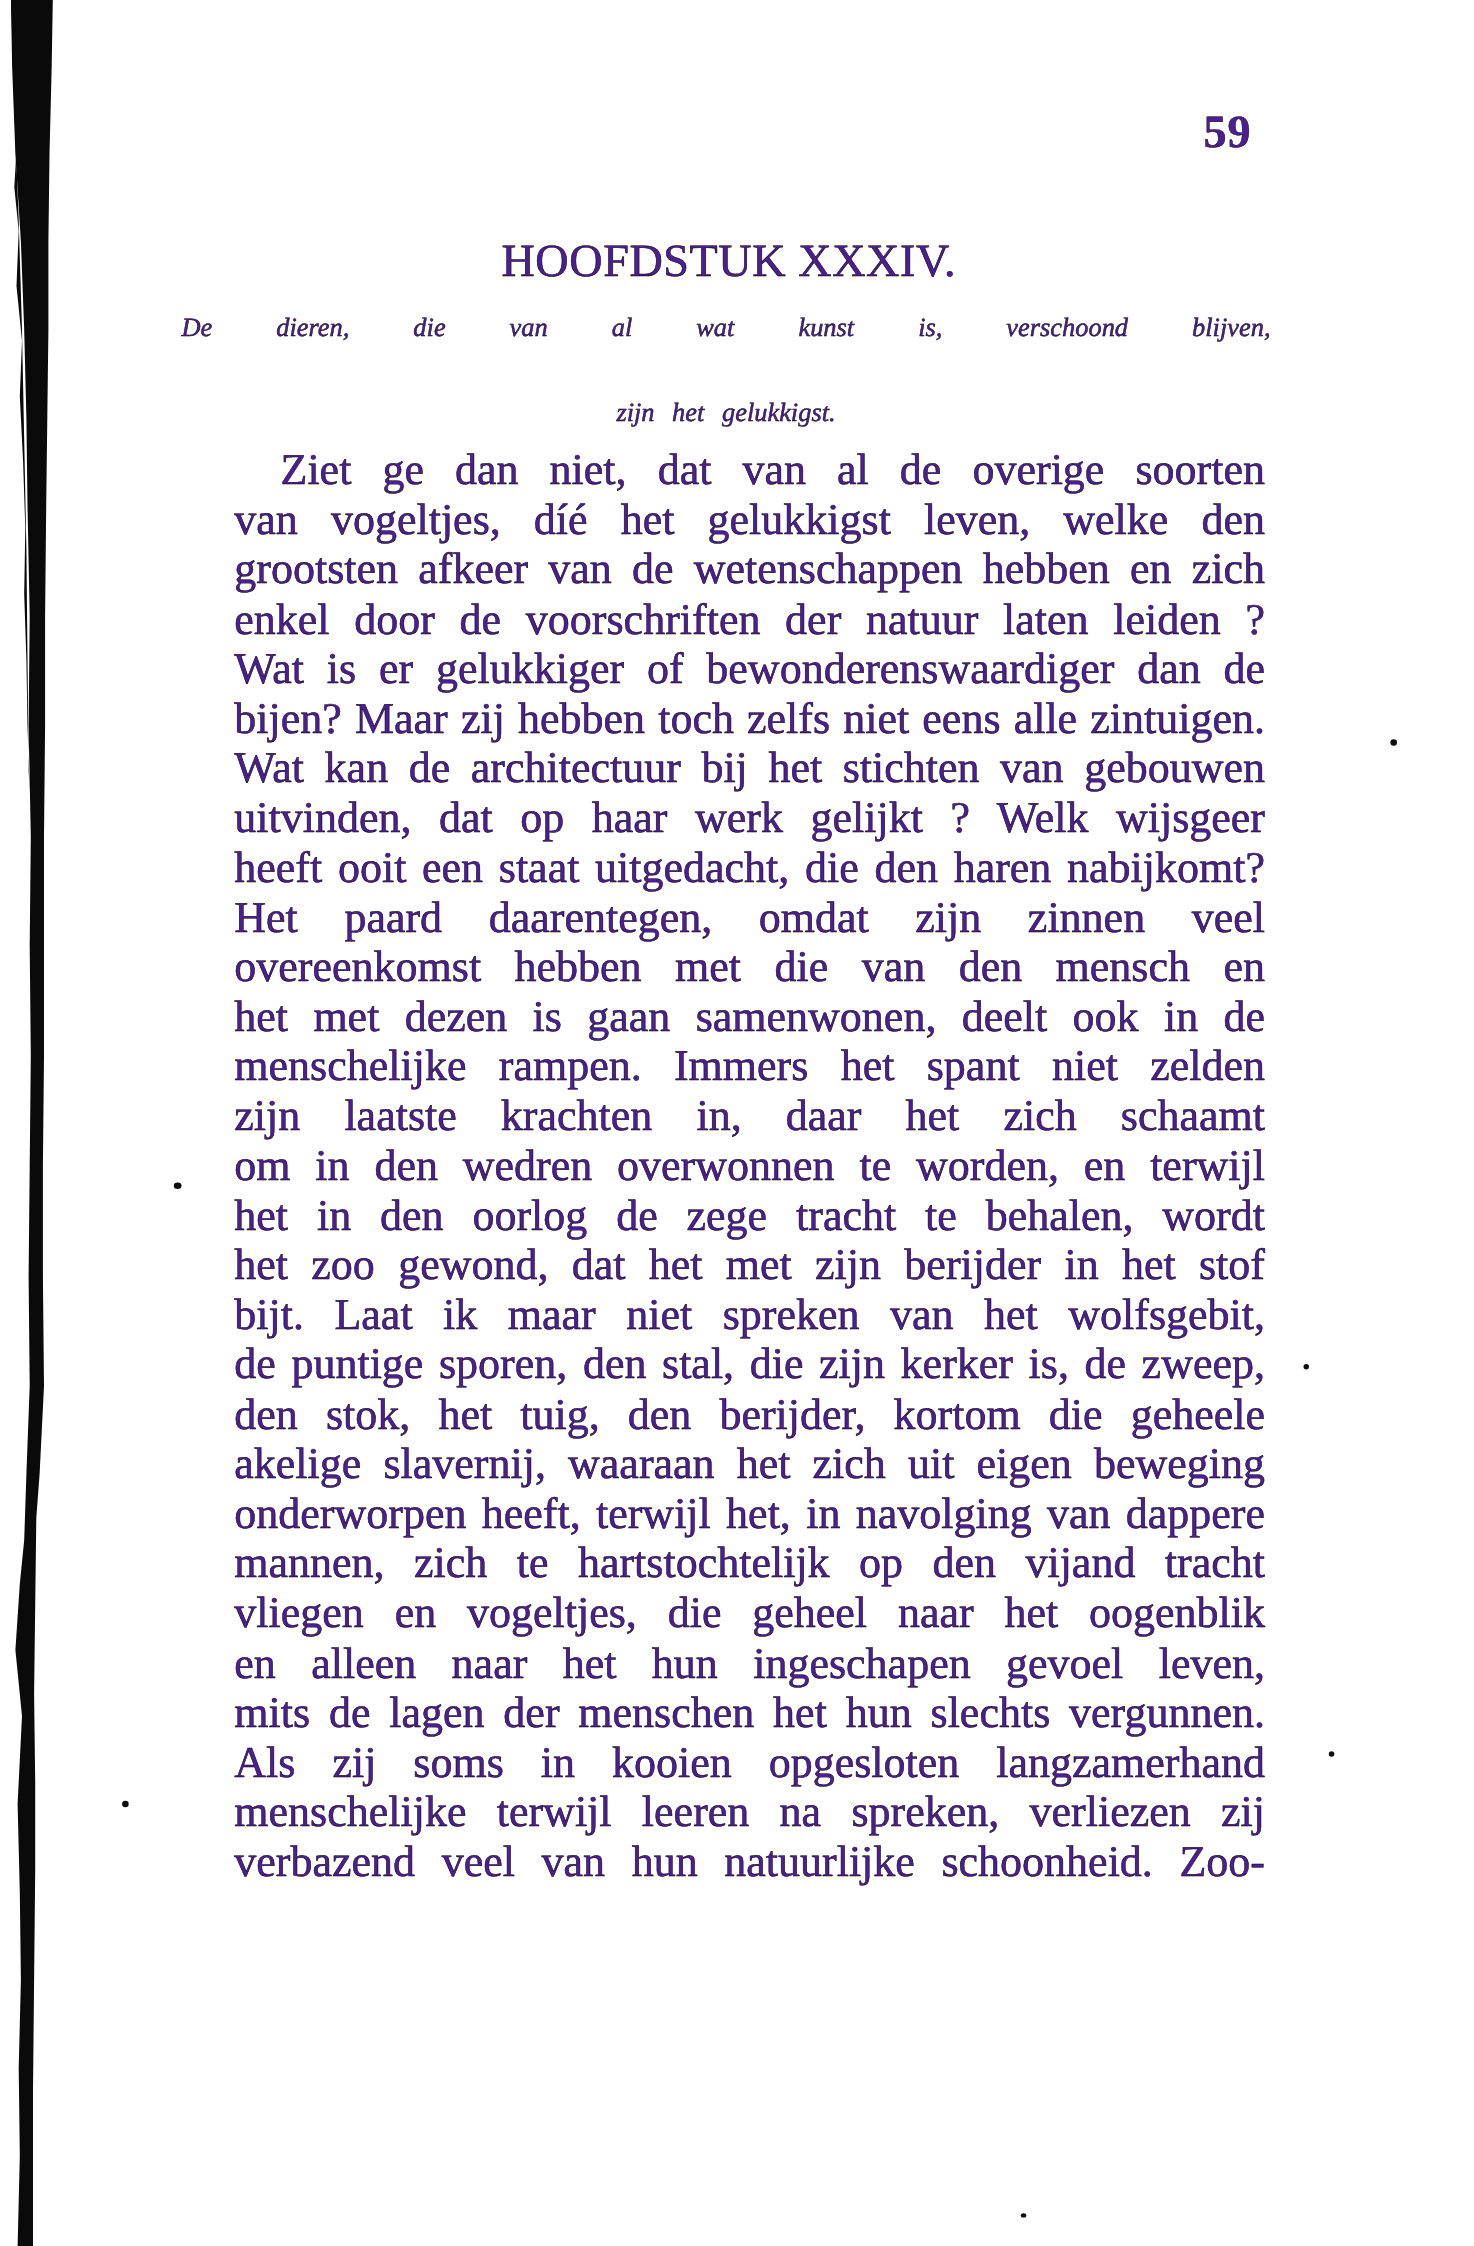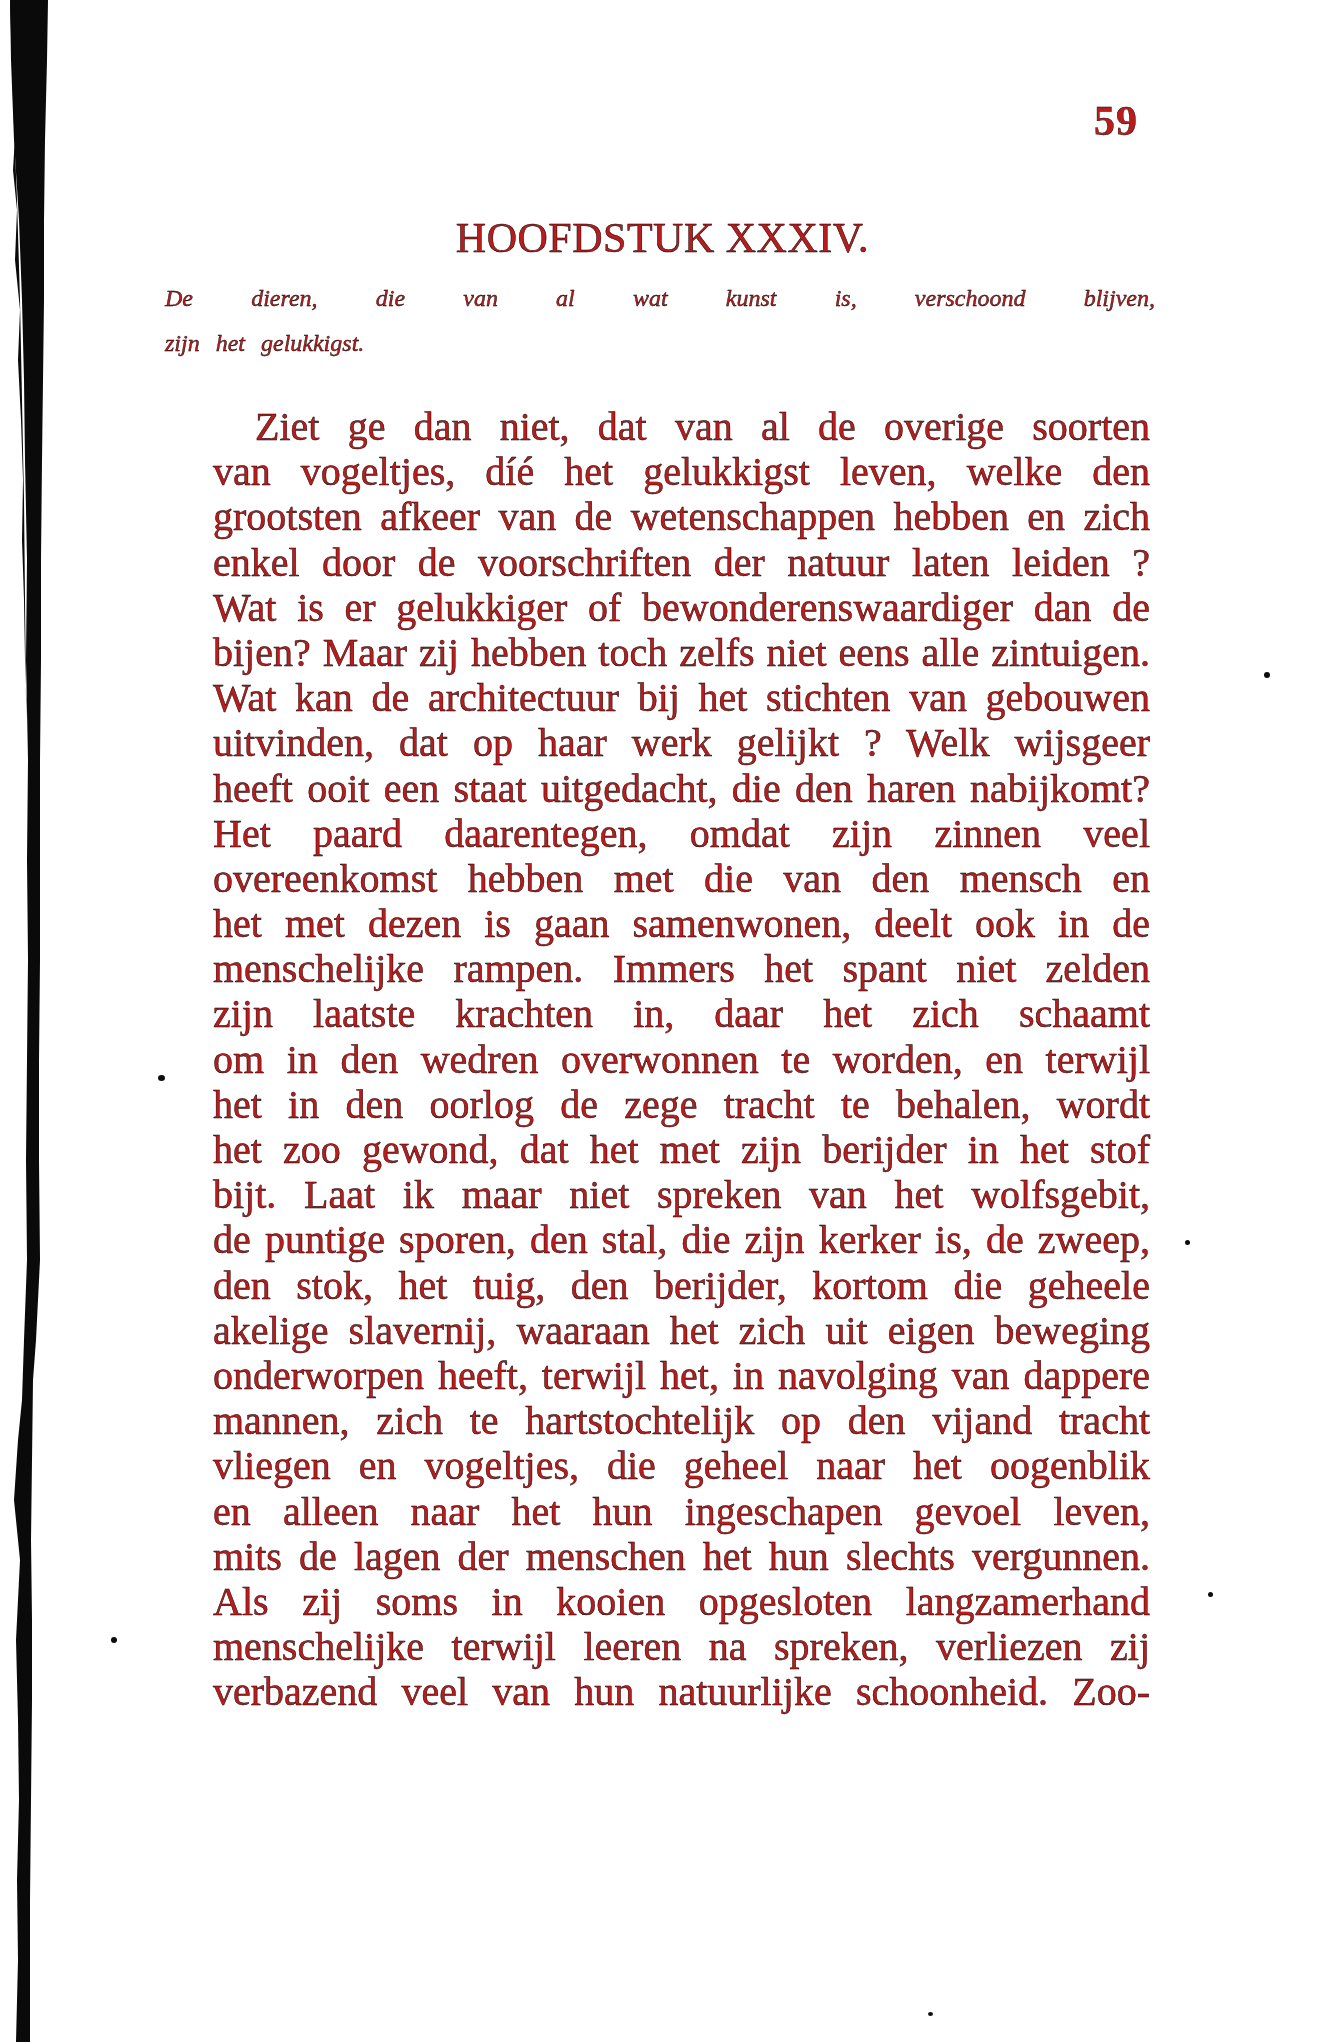--- a/index.html
+++ b/index.html
@@ -3,21 +3,21 @@
 <meta charset="utf-8">
 <style>
   html, body { margin: 0; padding: 0; background: #e8e8e8; }
   .page {
     position: relative;
     width: 1340px;
     height: 2042px;
     background: #ffffff;
     overflow: hidden;
     font-family: "Liberation Serif", "DejaVu Serif", serif;
-    color: #b91c1c;
+    color: #4c1d95;
   }
   .gutter {
     position: absolute;
     left: 0; top: 0;
     width: 60px; height: 2042px;
   }
   .pagenum {
     position: absolute;
     left: 1094px; top: 100px;
     font-size: 42px;
@@ -46,21 +46,23 @@
     font-style: italic;
     font-size: 24px;
     line-height: 45px;
     -webkit-text-stroke: 0.4px #000;
   }
   .subtitle .sub1 {
     text-align: justify;
     text-align-last: justify;
   }
   .subtitle .sub2 {
+    text-align: center;
     word-spacing: 10px;
+    margin-top: 33px;
   }
   .bodytext {
     position: absolute;
     left: 175px; top: 404px;
     width: 975px;
     font-size: 40px;
     -webkit-text-stroke: 0.45px #000;
   }
   .bodytext .ln {
     line-height: 45.2px;

